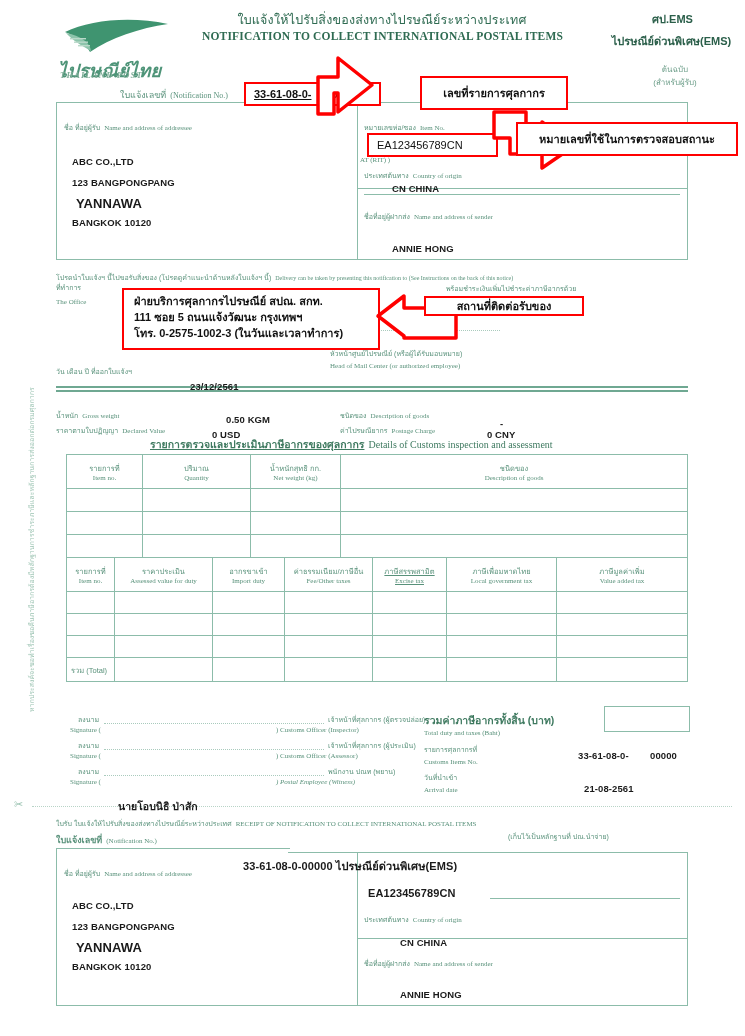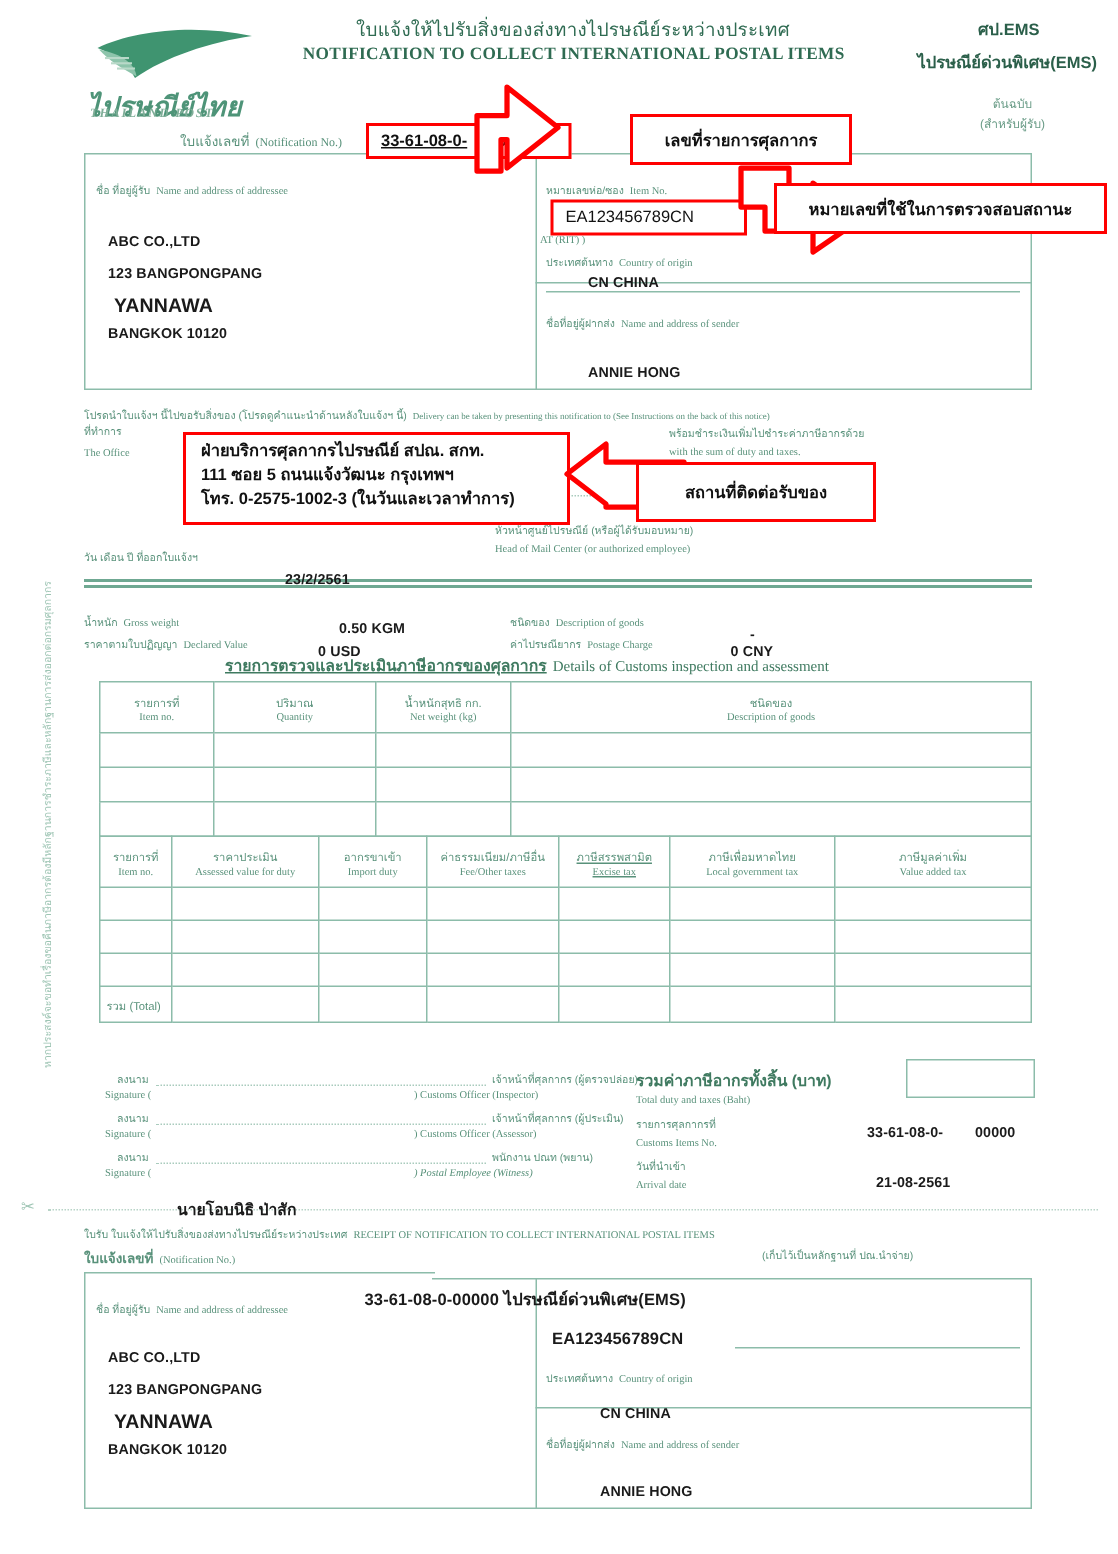--- a/index.html
+++ b/index.html
@@ -167,21 +167,21 @@
   <div class="abs en grn sm" style="left:304px; top:332px;">Signature</div>
   <div class="abs dotline" style="left:250px; top:330px; width:250px;"></div>
 
   <div class="abs th grn sm" style="left:330px; top:348px;">หัวหน้าศูนย์ไปรษณีย์ (หรือผู้ได้รับมอบหมาย)</div>
   <div class="abs en grn sm" style="left:330px; top:362px;">Head of Mail Center (or authorized employee)</div>
 
   <div class="abs th grn sm" style="left:56px; top:366px;">วัน เดือน ปี ที่ออกใบแจ้งฯ</div>
 
   <div class="abs gline2" style="left:56px; top:386px; width:632px;"></div>
   <div class="abs gline2" style="left:56px; top:390px; width:632px;"></div>
-  <div class="abs val" style="left:190px; top:381px;">23/2/2561</div>
+  <div class="abs val" style="left:190px; top:381px;">23/12/2561</div>
 
   <div class="abs nowrap" style="left:56px; top:404px;">
     <span class="th grn sm">น้ำหนัก</span>
     <span class="en grn sm">Gross weight</span>
   </div>
   <div class="abs nowrap" style="left:56px; top:419px;">
     <span class="th grn sm">ราคาตามใบปฏิญญา</span>
     <span class="en grn sm">Declared Value</span>
   </div>
   <div class="abs val" style="left:226px; top:414px;">0.50 KGM</div>
@@ -432,15 +432,15 @@
   <div class="abs ann-val multi" style="left:122px; top:288px; width:258px; height:62px;">
     <div class="bold">ฝ่ายบริการศุลกากรไปรษณีย์ สปณ. สกท.</div>
     <div class="bold">111 ซอย 5 ถนนแจ้งวัฒนะ กรุงเทพฯ</div>
     <div class="bold">โทร. 0-2575-1002-3 (ในวันและเวลาทำการ)</div>
   </div>
 
   <svg class="abs arrow-svg" style="left:374px; top:290px;" width="86" height="52" viewBox="0 0 86 52">
     <path d="M4 26 L30 6 L30 18 L82 18 L82 48 L30 48 L30 46 Z" fill="#ffffff" stroke="#ff0000" stroke-width="3.5" stroke-linejoin="round"></path>
   </svg>
 
-  <div class="abs ann-box" style="left:424px; top:308px; width:160px; height:40px;">สถานที่ติดต่อรับของ</div>
+  <div class="abs ann-box" style="left:424px; top:296px; width:160px; height:20px;">สถานที่ติดต่อรับของ</div>
 
 </div>
 
 </body></html>

